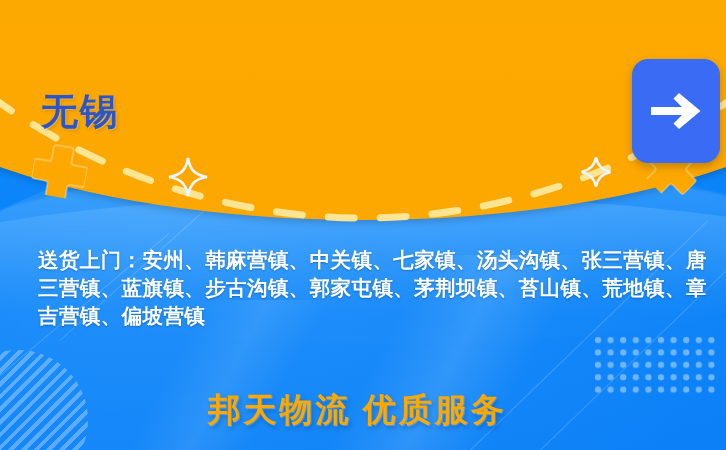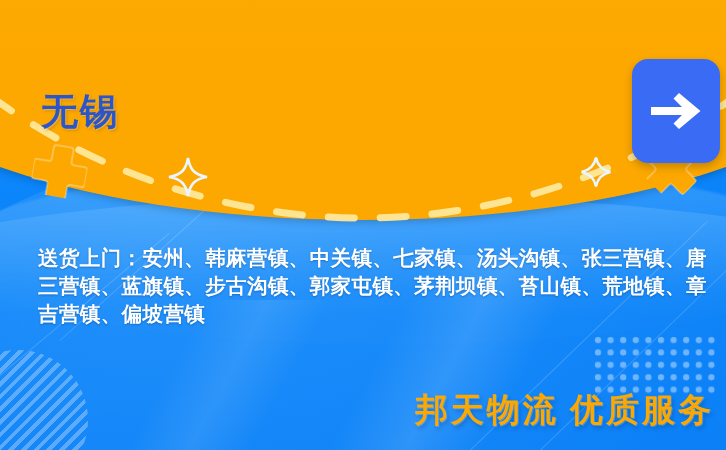--- a/index.html
+++ b/index.html
@@ -166,30 +166,30 @@
     position: absolute;
     left: 38px;
     top: 246px;
     width: 680px;
     color: #ffffff;
     font-size: 20.5px;
     font-weight: bold;
     line-height: 28px;
     letter-spacing: 0.4px;
     text-shadow: 0 1px 2px rgba(0,40,90,0.35);
-    font-family: Liberation Mono, monospace;
+    font-family: Liberation Serif, serif;
   }
 
   
   .slogan {
     position: absolute;
     left: 0;
     top: 388px;
     width: 714px;
-    text-align: right;
+    text-align: center;
     font-size: 33px;
     font-weight: bold;
     color: #FCA800;
     letter-spacing: 3px;
     text-shadow: 1px 1px 0 rgba(255,255,255,0.22), 2px 3px 4px rgba(0,35,80,0.30);
     font-family: "Liberation Serif", "DejaVu Serif", serif;
   }
 </style>
 </head>
 <body>

